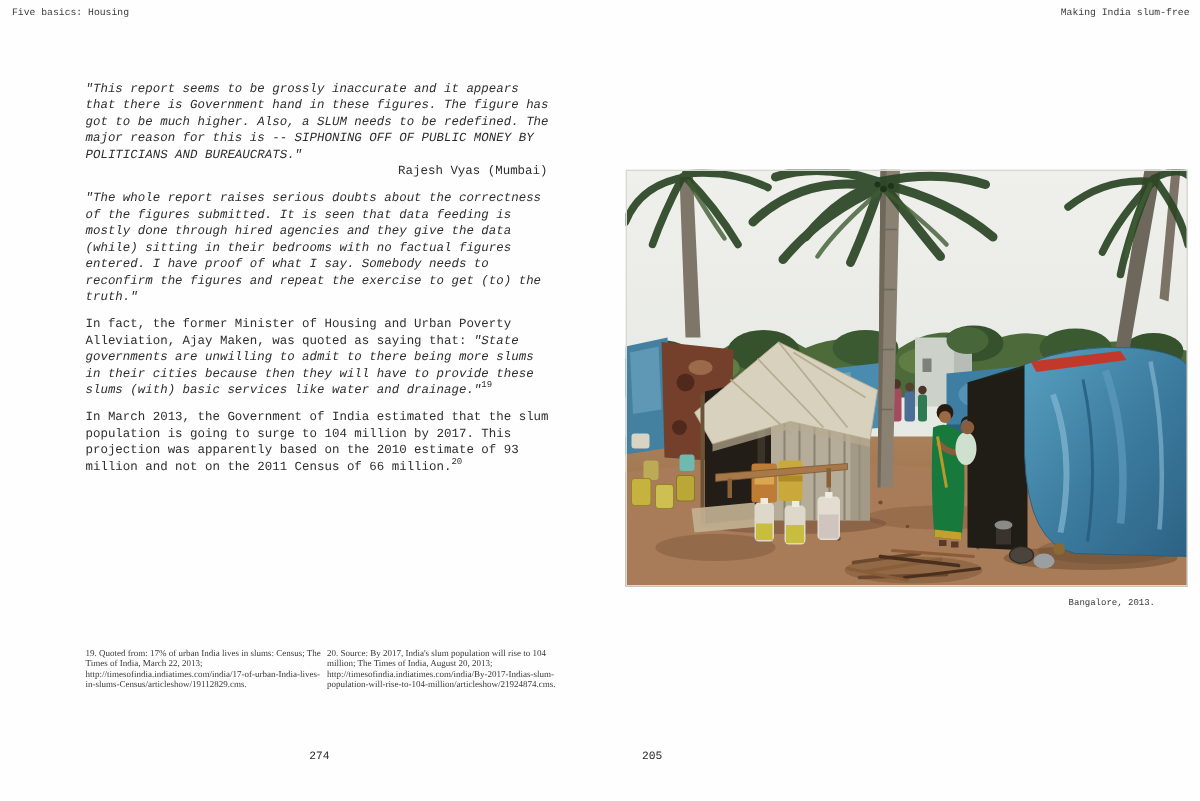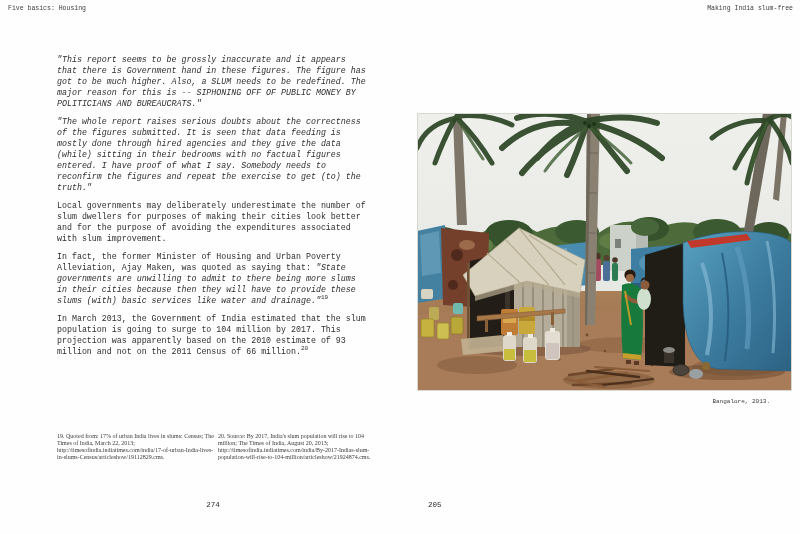--- a/index.html
+++ b/index.html
@@ -31,26 +31,24 @@
 <body>
 
 <div class="spread">
 
   <div class="running-head left">Five basics: Housing</div>
   <div class="running-head right">Making India slum-free</div>
 
   <div class="textcol">
     <div class="group">
       <p class="para quote">"This report seems to be grossly inaccurate and it appears that there is Government hand in these figures. The figure has got to be much higher. Also, a SLUM needs to be redefined. The major reason for this is -- SIPHONING OFF OF PUBLIC MONEY BY POLITICIANS AND BUREAUCRATS."</p>
+      <div class="attribution">Rajesh Vyas (Mumbai)</div>
     </div>
     <div class="group">
       <p class="para quote">"The whole report raises serious doubts about the correctness of the figures submitted. It is seen that data feeding is mostly done through hired agencies and they give the data (while) sitting in their bedrooms with no factual figures entered. I have proof of what I say. Somebody needs to reconfirm the figures and repeat the exercise to get (to) the truth."</p>
-    </div>
-    <div class="group">
-      <p class="para">Local governments may deliberately underestimate the number of slum dwellers for purposes of making their cities look better and for the purpose of avoiding the expenditures associated with slum improvement.</p>
     </div>
     <div class="group">
       <p class="para"><span>In fact, the former Minister of Housing and Urban Poverty Alleviation, Ajay Maken, was quoted as saying that: </span><span class="quote-part">"State governments are unwilling to admit to there being more slums in their cities because then they will have to provide these slums (with) basic services like water and drainage."</span><sup>19</sup></p>
     </div>
     <div class="group">
       <p class="para"><span>In March 2013, the Government of India estimated that the slum population is going to surge to 104 million by 2017. This projection was apparently based on the 2010 estimate of 93 million and not on the 2011 Census of 66 million.</span><sup>20</sup></p>
     </div>
   </div>
 
   <div class="footnotes col1">19. Quoted from: 17% of urban India lives in slums: Census; The Times of India, March 22, 2013; http://timesofindia.indiatimes.com/india/17-of-urban-India-lives-in-slums-Census/articleshow/19112829.cms.</div>

